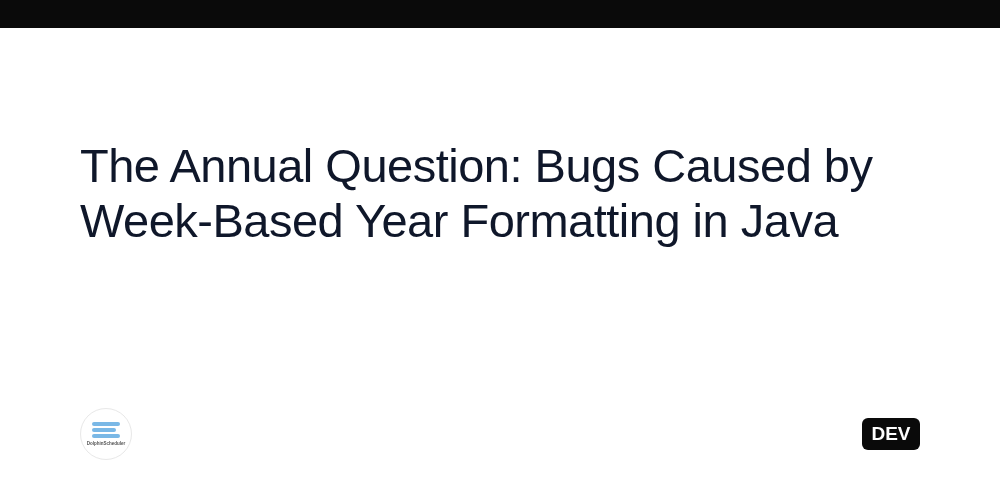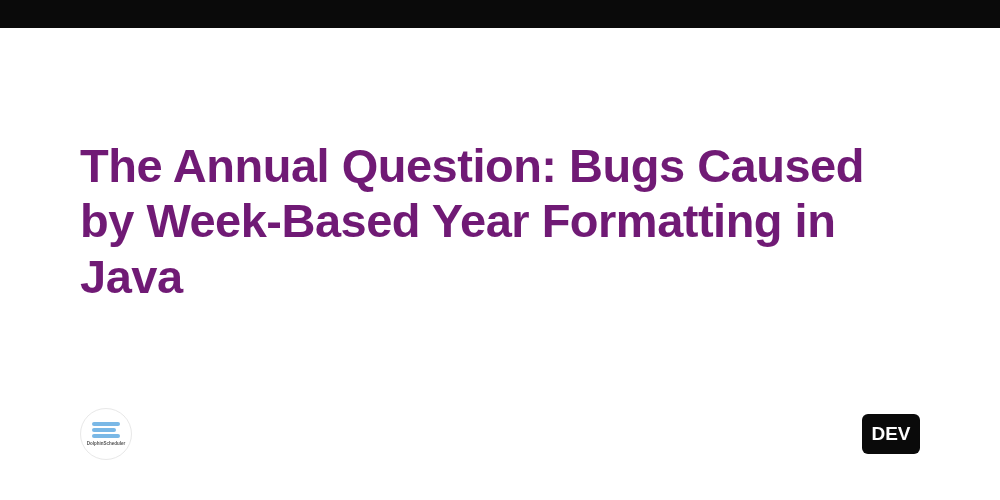--- a/index.html
+++ b/index.html
@@ -21,23 +21,23 @@
     }
     .content {
       padding: 110px 80px 0 80px;
       height: calc(100% - 28px);
       display: flex;
       flex-direction: column;
       justify-content: space-between;
     }
     .article-title {
       font-size: 47px;
-      font-weight: 700;
+      font-weight: 400;
       line-height: 1.18;
-      color: #701a75;
+      color: #0f172a;
       letter-spacing: -0.5px;
     }
     .footer {
       display: flex;
       align-items: center;
       justify-content: space-between;
       padding-bottom: 40px;
     }
     .author-block {
       display: flex;
@@ -87,21 +87,21 @@
       font-weight: 700;
       color: #0a0a0a;
     }
     .publish-date {
       font-size: 17px;
       font-weight: 500;
       color: #575757;
     }
     .dev-badge {
       width: 58px;
-      height: 40px;
+      height: 32px;
       background: #0a0a0a;
       border-radius: 6px;
       display: flex;
       align-items: center;
       justify-content: center;
       color: #ffffff;
       font-weight: 900;
       font-size: 19px;
       letter-spacing: 0px;
       font-family: Arial, sans-serif;

